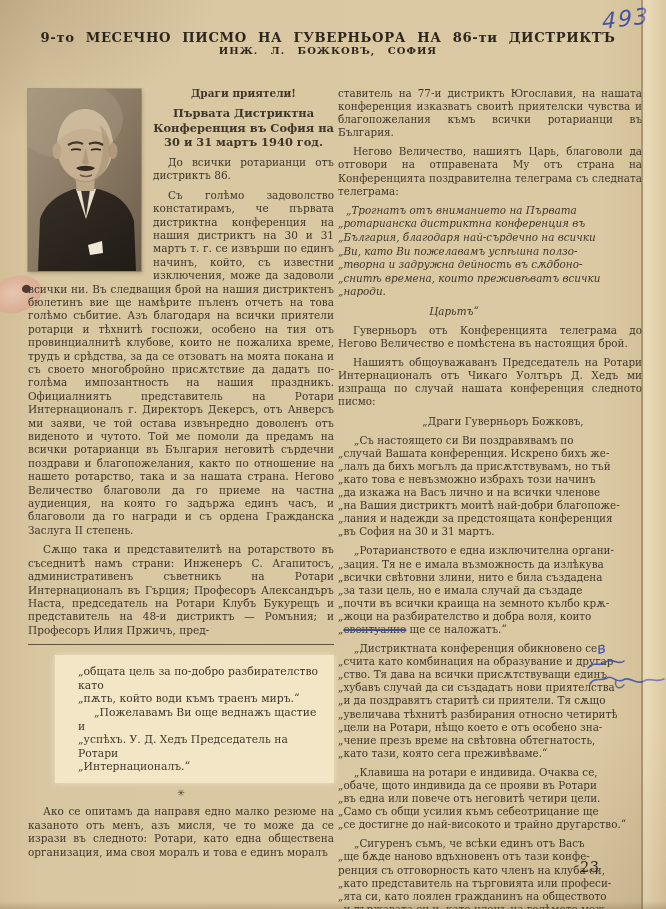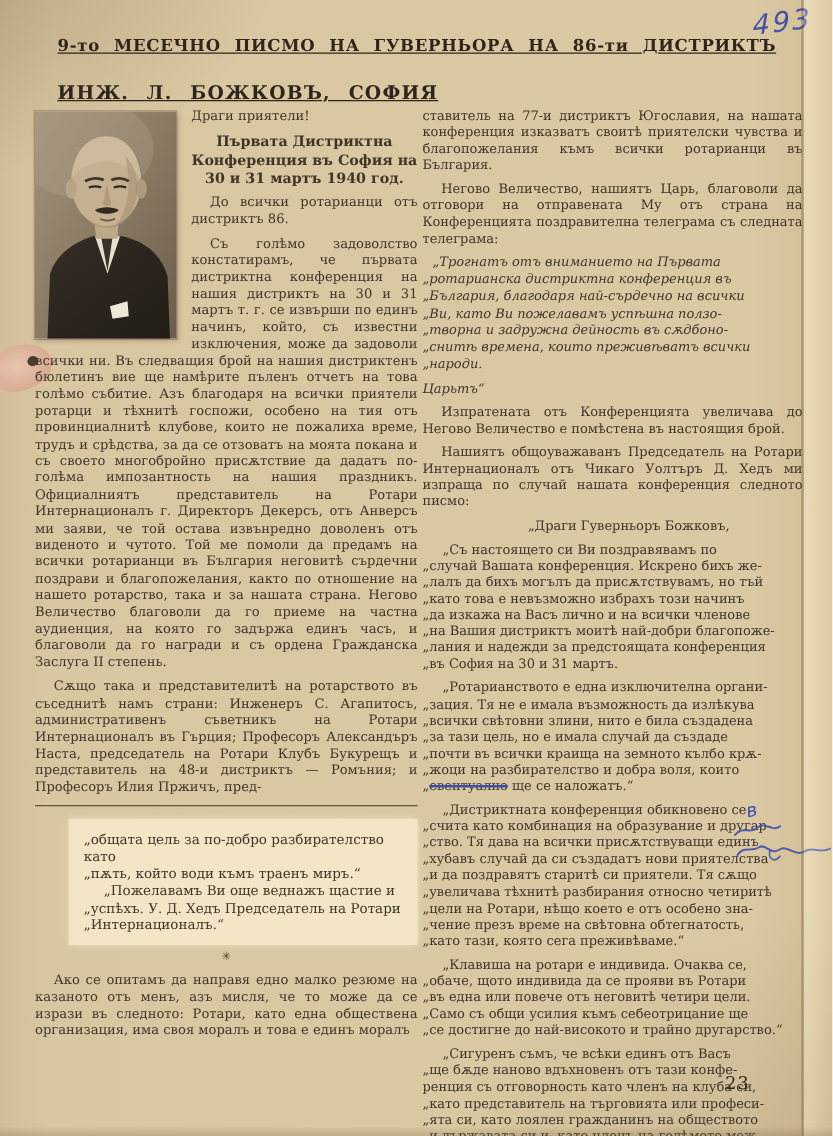--- a/index.html
+++ b/index.html
@@ -21,52 +21,52 @@
   .bottom-shade { position:absolute; left:0; right:0; bottom:0; height:8px;
     background:linear-gradient(180deg, rgba(110,85,50,0), rgba(110,85,50,.25)); }
 
   .hand-number {
     position:absolute; top:6px; right:16px;
     font-family:"DejaVu Sans", sans-serif; font-style:italic;
     color:#3347a6; font-size:22px; letter-spacing:2px;
     transform:rotate(-7deg) skewX(-6deg); opacity:.9;
   }
 
-  .masthead { position:absolute; left:46px; right:40px; top:30px; 
-    color:#2e261c; font-weight:bold;text-decoration:underline; }
+  .masthead { position:absolute; left:30px; right:40px; top:30px; text-align:center;
+    color:#2e261c; font-weight:bold; }
   .masthead .l1 { font-size:13.2px; letter-spacing:.6px; word-spacing:6px; }
-  .masthead .l2 { font-size:15px; letter-spacing:1px; word-spacing:8px; margin-top:20px; }
+  .masthead .l2 { font-size:10px; letter-spacing:1px; word-spacing:8px; margin-top:0; }
 
   .col { position:absolute; top:87px; font-size:10.5px; line-height:13.4px; text-align:justify; }
   .col-left  { left:28px;  width:306px; }
   .col-right { left:338px; width:304px; font-size:10.4px; line-height:13.1px; }
 
   .col p { margin:0 0 6px; }
   .indent { text-indent:15px; }
 
   .photo { float:left; width:113px; height:182px; margin:2px 12px 4px 0;
     box-shadow:0 0 0 1px rgba(60,45,30,.25), 1px 2px 4px rgba(60,45,30,.3); }
   .photo svg { display:block; width:100%; height:100%; }
 
-  .salutation { text-align:left; margin:0 0 7px; }
+  .salutation { text-align:center; margin:0 0 7px;font-weight:bold; }
   .lc-heading { text-align:center; font-weight:bold; font-size:11.4px; line-height:14.5px; margin:0 0 7px;padding-left:30px; }
   .italic { }
 
   .rule-full { border:none; border-top:1.5px solid rgba(66,52,36,.8); margin:7px 0 10px; }
 
-  .quote-box { background:#f2e6c6; margin:0 0 4px 27px; padding:10px 12px 9px 12px;
+  .quote-box { background:#f2e6c6; margin:0 0 4px 27px; padding:10px 12px 9px 23px;
     font-size:10.8px; line-height:13.6px; box-shadow:0 0 6px rgba(240,228,195,.9); }
   .quote-box .part { white-space:pre-line; text-align:left; }
   .quote-box .part2 { text-indent:16px; }
 
   .star-sep { text-align:center; font-size:9px; margin:3px 0 5px; color:#4a3e2e; }
   .ltr { white-space:pre-line; text-align:left; text-indent:16px; }
   .telegram { margin-left:24px; font-style:italic; white-space:pre-line; text-align:left;
     text-indent:8px; line-height:13.6px; }
-  .tg-sign { font-style:italic; text-align:left; padding-right:72px; margin:1px 0 8px; }
+  .tg-sign { font-style:italic; text-align:center; padding-right:72px; margin:1px 0 8px; }
   .ltr-date { white-space:pre-line; text-align:left; text-indent:26px; padding-left:12px; }
   .ltr-salut { text-indent:26px; text-align:center; }
 
   .struck { text-decoration:line-through; text-decoration-color:#3b4fae; text-decoration-thickness:1.6px; }
 
   .page-number { position:absolute; right:66px; bottom:34px; font-weight:normal;
     font-size:14px; color:#2f271d; letter-spacing:1px; }
 
   .blemish { position:absolute; left:-8px; top:276px; width:50px; height:36px;
     background:radial-gradient(ellipse at 45% 45%, #e8c6b0, #d9ab92 70%, rgba(217,171,146,0) 100%);
@@ -174,21 +174,21 @@
 
     <p class="telegram">„Трогнатъ отъ вниманието на Първата
 „ротарианска дистриктна конференция въ
 „България, благодаря най-сърдечно на всички
 „Ви, като Ви пожелавамъ успѣшна ползо-
 „творна и задружна дейность въ сѫдбоно-
 „снитѣ времена, които преживѣватъ всички
 „народи.</p>
     <p class="tg-sign">Царьтъ“</p>
 
-    <p class="indent"><span>Изпратената отъ Конференцията увеличава до </span><span class="italic">Негово Величество</span><span> е помѣстена въ настоящия брой.</span></p>
+    <p class="indent"><span>Гуверньоръ отъ Конференцията телеграма до </span><span class="italic">Негово Величество</span><span> е помѣстена въ настоящия брой.</span></p>
 
     <p class="indent">Нашиятъ общоуважаванъ Председатель на Ротари Интернационалъ отъ Чикаго Уолтъръ Д. Хедъ ми изпраща по случай нашата конференция следното писмо:</p>
 
 
     <p class="ltr-salut">„Драги Гуверньоръ Божковъ,</p>
 
     <p class="ltr">„Съ настоящето си Ви поздравявамъ по
 „случай Вашата конференция. Искрено бихъ же-
 „лалъ да бихъ могълъ да присѫтствувамъ, но тъй
 „като това е невъзможно избрахъ този начинъ

